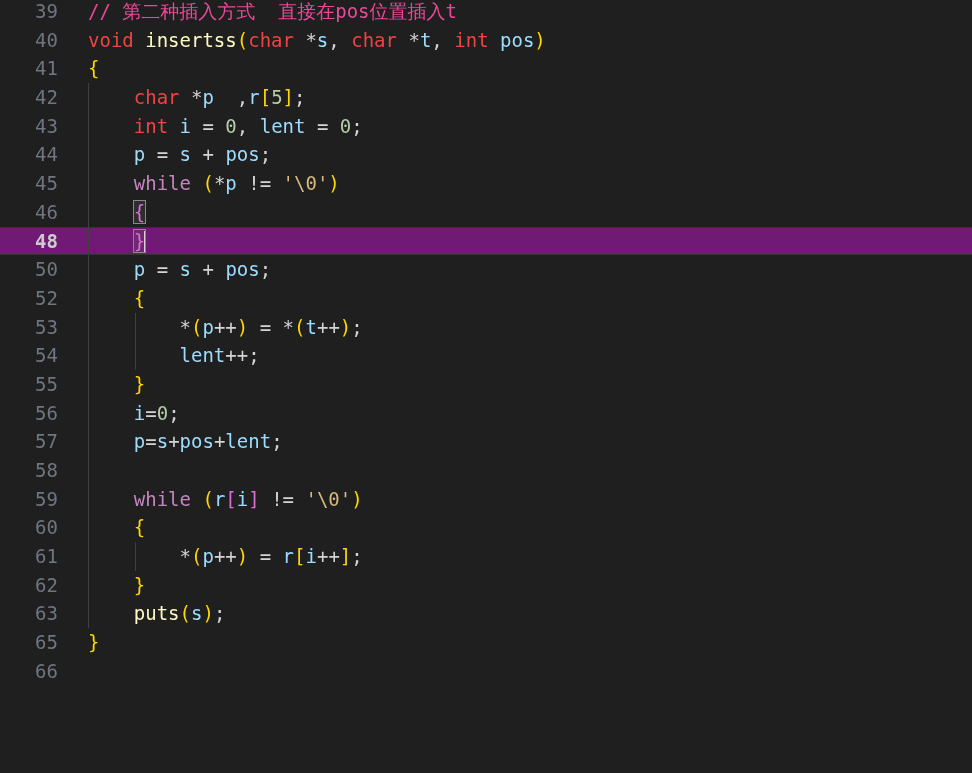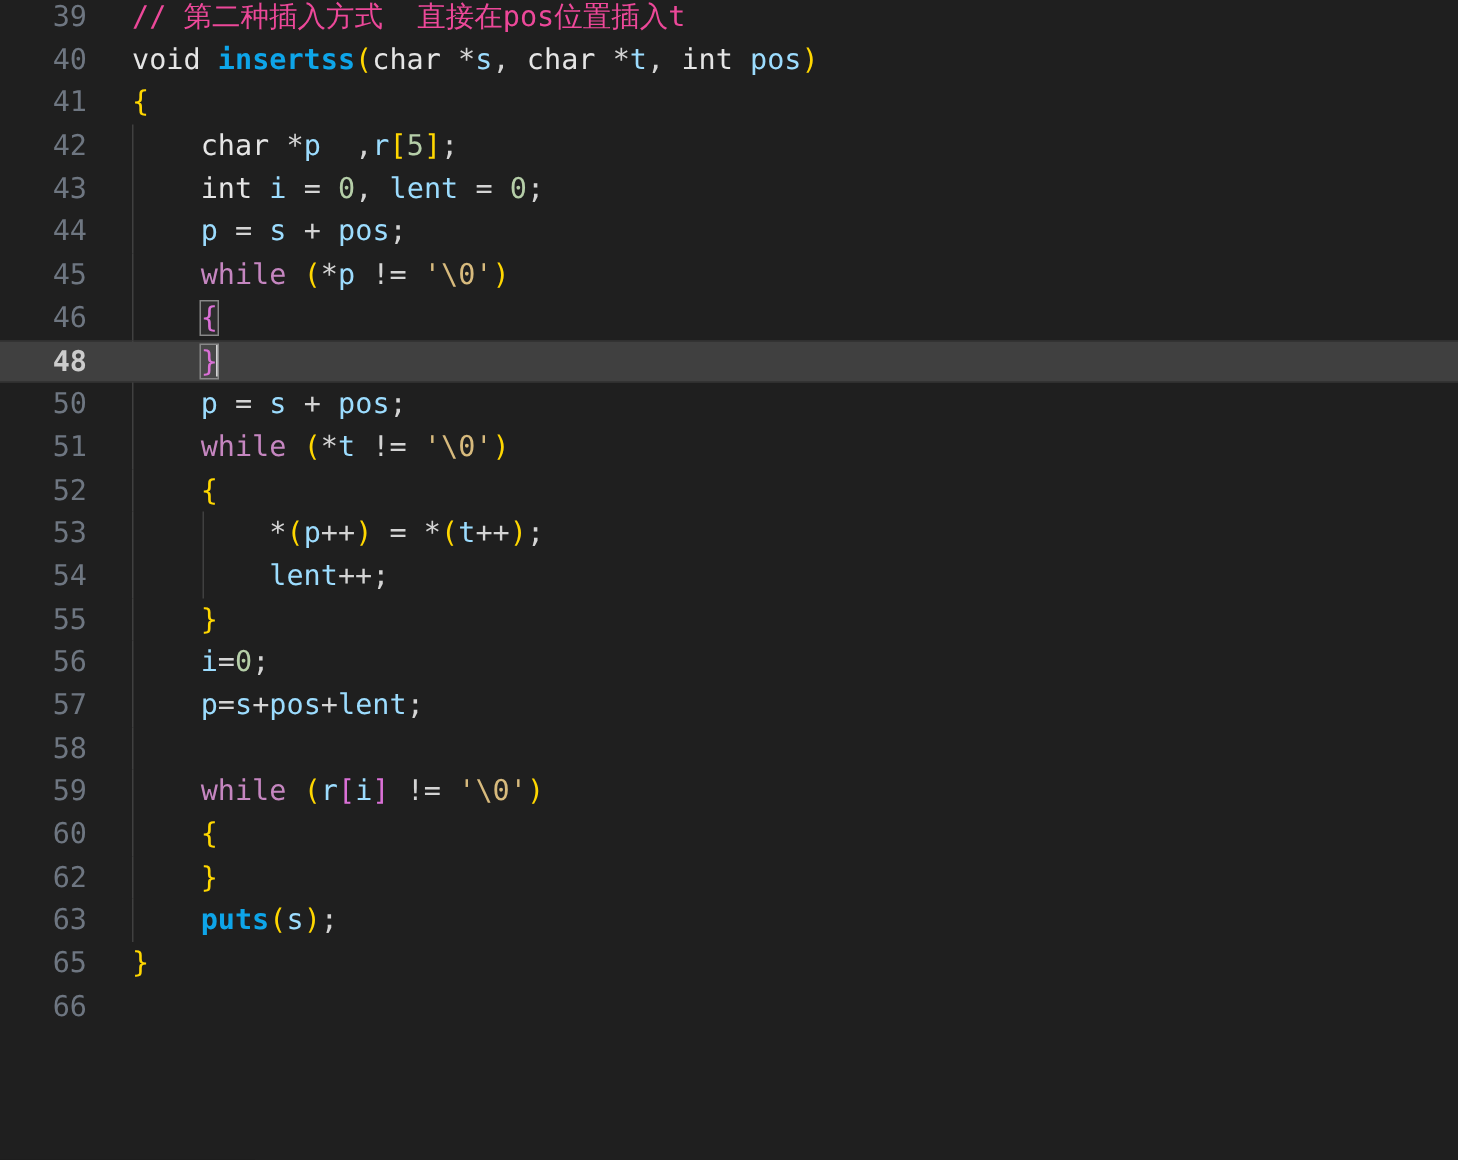--- a/index.html
+++ b/index.html
@@ -32,21 +32,21 @@
   .line {
     position: relative;
     height: 28.7px;
     line-height: 28.7px;
     white-space: pre;
     font-size: 19px;
     letter-spacing: 0px;
   }
 
   .line.active {
-    background: #404040;
+    background: #701a75;
     box-shadow: inset 0 1px 0 #2d2d2d, inset 0 -1px 0 #2d2d2d;
   }
   .line.active::before {
     content: "";
     position: absolute;
     left: 0; right: 0; top: 0;
     border-top: 1.3px solid #333333;
   }
   .line.active::after {
     content: "";
@@ -86,23 +86,23 @@
     top: 0;
     width: 1px;
     height: 28.7px;
     background: #404040;
   }
   .guide.g1 { left: 88px; }
   .guide.g2 { left: 134.5px; }
 
   
   .t-com   { color: #ec4899; }
-  .t-key   { color: #e5e5e5; text-align: center; }   
+  .t-key   { color: #ef4444; text-align: center; }   
   .t-ctrl  { color: #c586c0; }   
-  .t-fn    { color: #0ea5e9; font-weight: bold; }   
+  .t-fn    { color: #fef9c3; }   
   .t-var   { color: #9cdcfe; }   
   .t-num   { color: #b5cea8; }   
   .t-esc   { color: #d7ba7d; }   
   .t-op    { color: #d4d4d4; }   
   .t-p1    { color: #ffd700; }   
   .t-p2    { color: #da70d6; }   
 
   .brmatch {
     outline: 1px solid #888888;
     background: rgba(110,110,110,0.18);
@@ -179,25 +179,20 @@
       <span class="code">    <span class="t-p2 brmatch">}</span><span class="cursor"></span></span>
     </div>
 
 
     <div class="line">
       <span class="guide g1"></span>
       <span class="ln">50</span>
       <span class="code">    <span class="t-var">p</span> <span class="t-op">=</span> <span class="t-var">s</span> <span class="t-op">+</span> <span class="t-var">pos</span><span class="t-op">;</span></span>
     </div>
 
-    <div class="line">
-      <span class="guide g1"></span>
-      <span class="ln">51</span>
-      <span class="code">    <span class="t-ctrl">while</span> <span class="t-p1">(</span><span class="t-op">*</span><span class="t-var">t</span> <span class="t-op">!=</span> <span class="t-esc">'\0'</span><span class="t-p1">)</span></span>
-    </div>
 
     <div class="line">
       <span class="guide g1"></span>
       <span class="ln">52</span>
       <span class="code">    <span class="t-p1">{</span></span>
     </div>
 
     <div class="line">
       <span class="guide g1"></span>
       <span class="guide g2"></span>
@@ -241,20 +236,26 @@
       <span class="ln">59</span>
       <span class="code">    <span class="t-ctrl">while</span> <span class="t-p1">(</span><span class="t-var">r</span><span class="t-p2">[</span><span class="t-var">i</span><span class="t-p2">]</span> <span class="t-op">!=</span> <span class="t-esc">'\0'</span><span class="t-p1">)</span></span>
     </div>
 
     <div class="line">
       <span class="guide g1"></span>
       <span class="ln">60</span>
       <span class="code">    <span class="t-p1">{</span></span>
     </div>
 
+    <div class="line">
+      <span class="guide g1"></span>
+      <span class="guide g2"></span>
+      <span class="ln">61</span>
+      <span class="code">        <span class="t-op">*</span><span class="t-p1">(</span><span class="t-var">p</span><span class="t-op">++</span><span class="t-p1">)</span> <span class="t-op">=</span> <span class="t-var">r</span><span class="t-p1">[</span><span class="t-var">i</span><span class="t-op">++</span><span class="t-p1">]</span><span class="t-op">;</span></span>
+    </div>
 
     <div class="line">
       <span class="guide g1"></span>
       <span class="ln">62</span>
       <span class="code">    <span class="t-p1">}</span></span>
     </div>
 
     <div class="line">
       <span class="guide g1"></span>
       <span class="ln">63</span>

